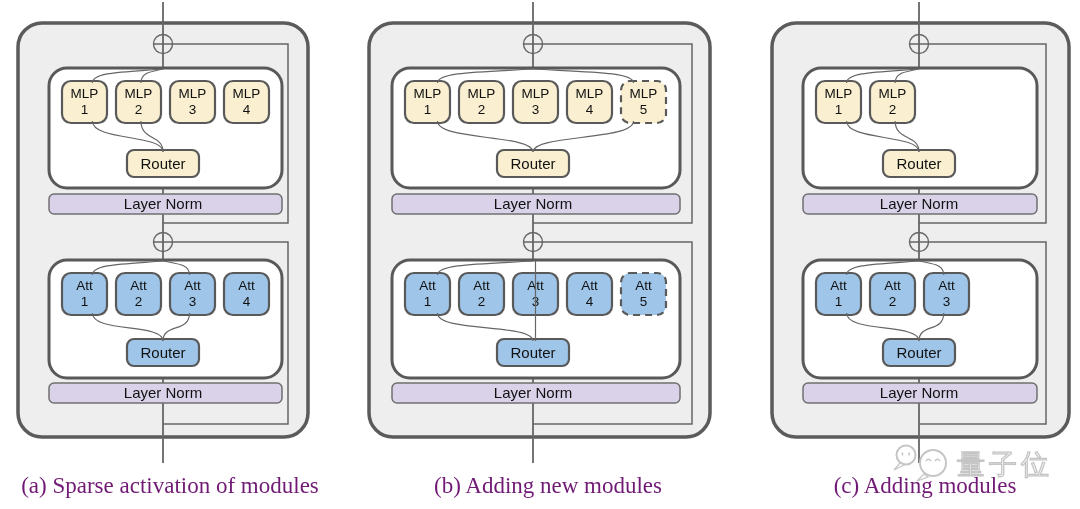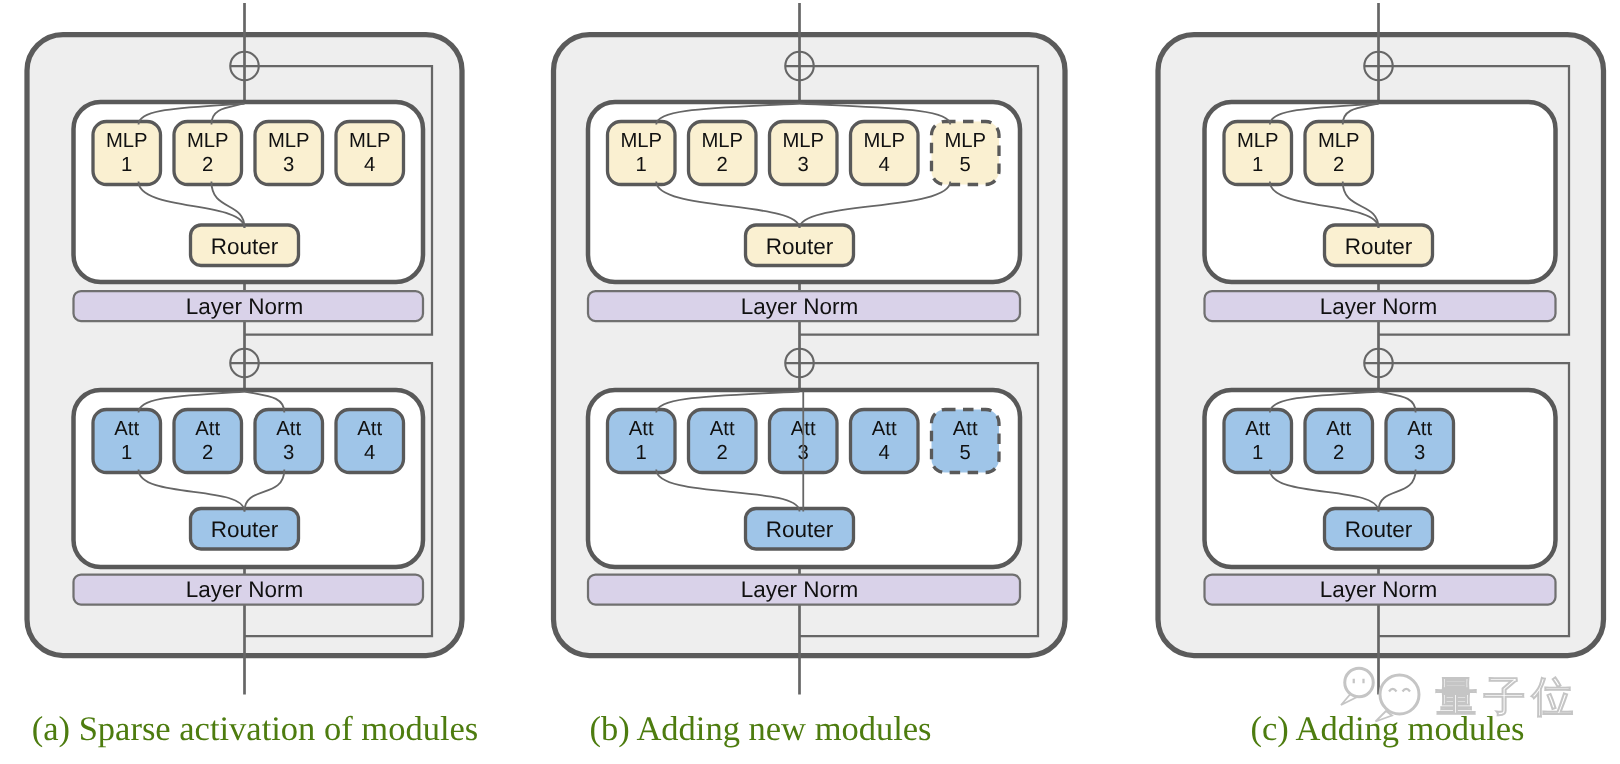--- a/index.html
+++ b/index.html
@@ -4,21 +4,21 @@
 <style>
   html,body{margin:0;padding:0;}
   body{
     width:1080px;height:509px;position:relative;background:#ffffff;
     font-family:"Liberation Sans","DejaVu Sans",sans-serif;overflow:hidden;
   }
   #diagram{position:absolute;left:0;top:0;}
   .caption{
     position:absolute;top:471px;transform:translateX(-50%);
     white-space:nowrap;font-family:"Liberation Serif","DejaVu Serif",serif;
-    font-size:23px;line-height:30px;color:#4d7c0f;
+    font-size:23px;line-height:30px;color:#701a75;
   }
 </style>
 </head>
 <body>
 
 <svg id="diagram" width="1080" height="509" viewBox="0 0 1080 509">
     <g>
       <rect x="18" y="23" width="290" height="414" rx="24" ry="24" fill="#eeeeee" stroke="#5b5b5b" stroke-width="3.5"></rect>
       <path d="M 153.5 44 H 288 V 223 H 163" fill="none" stroke="#666666" stroke-width="1.5"></path>
       <path d="M 153.5 242 H 288 V 424 H 163" fill="none" stroke="#666666" stroke-width="1.5"></path>
@@ -183,14 +183,14 @@
         <path d="M 902.5 452.5 v 3 M 909 452.5 v 3" fill="none" stroke="#c5c5c5" stroke-width="1.5"></path>
         <circle cx="933" cy="463" r="13" fill="#ffffff" stroke="#c5c5c5" stroke-width="2"></circle>
         <path d="M 924 474 L 917 481 L 928 477 Z" fill="#ffffff" stroke="#c5c5c5" stroke-width="1.2"></path>
         <path d="M 926 461 q 2.5 -3.5 5 0 M 935 461 q 2.5 -3.5 5 0" fill="none" stroke="#c5c5c5" stroke-width="1.5"></path>
       </g>
       <text x="957" y="474" font-size="28" letter-spacing="4" fill="#ffffff" stroke="#c5c5c5" stroke-width="1.3" font-family="&quot;DejaVu Sans&quot;,sans-serif">量子位</text>
     </g>
   </svg>
 
 <div class="caption" style="left:170px">(a) Sparse activation of modules</div>
-<div class="caption" style="left:507px">(b) Adding new modules</div>
+<div class="caption" style="left:548px">(b) Adding new modules</div>
 <div class="caption" style="left:925px">(c) Adding modules</div>
 
 </body></html>

